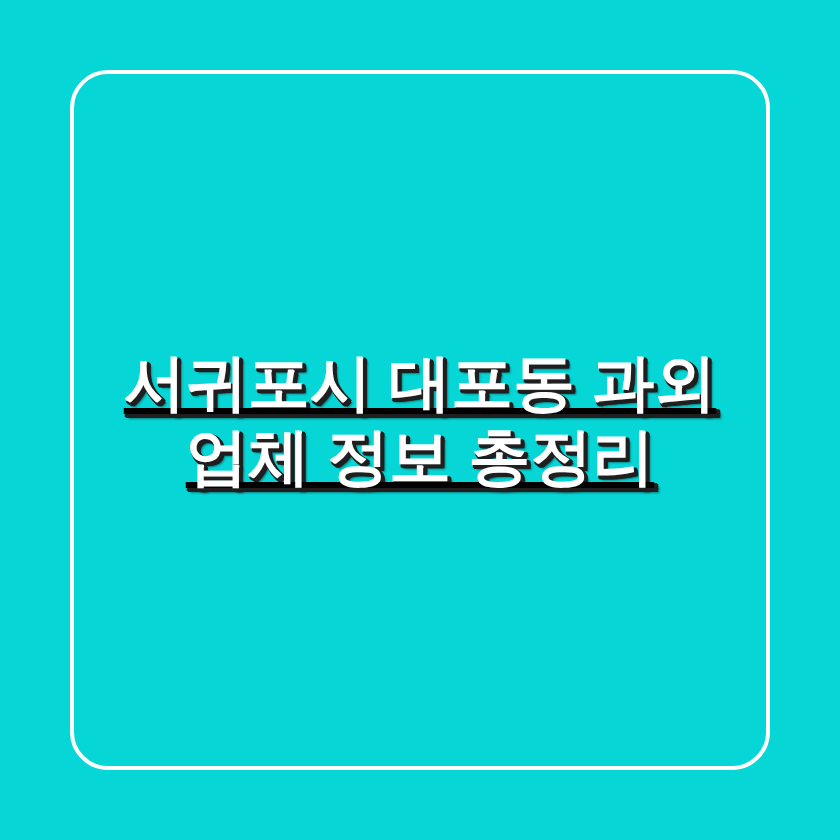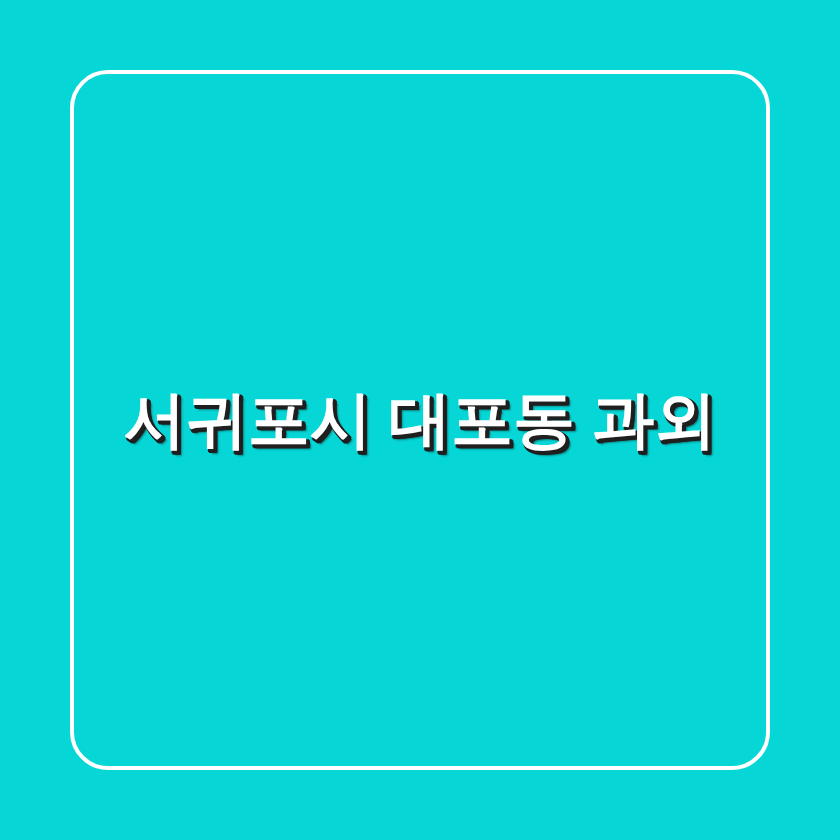--- a/index.html
+++ b/index.html
@@ -35,20 +35,21 @@
     left: 0;
     top: 0;
     width: 840px;
     height: 840px;
     display: flex;
     flex-direction: column;
     align-items: center;
     justify-content: center;
     box-sizing: border-box;
     padding: 0 80px;
+    text-decoration: underline;
   }
   .title-line {
     display: block;
     width: 100%;
     text-align: center;
     color: #FFFFFF;
     font-family: "Liberation Sans", sans-serif;
     font-weight: bold;
     font-size: 62px;
     line-height: 74px;
@@ -66,15 +67,16 @@
 </style>
 </head>
 <body>
 
 <div id="canvas">
 
   <div id="frame"></div>
 
   <div id="title-block">
     <span class="title-line">서귀포시 대포동 과외</span>
+    <span class="title-line">업체 정보 총정리</span>
   </div>
 
 </div>
 
 </body></html>

